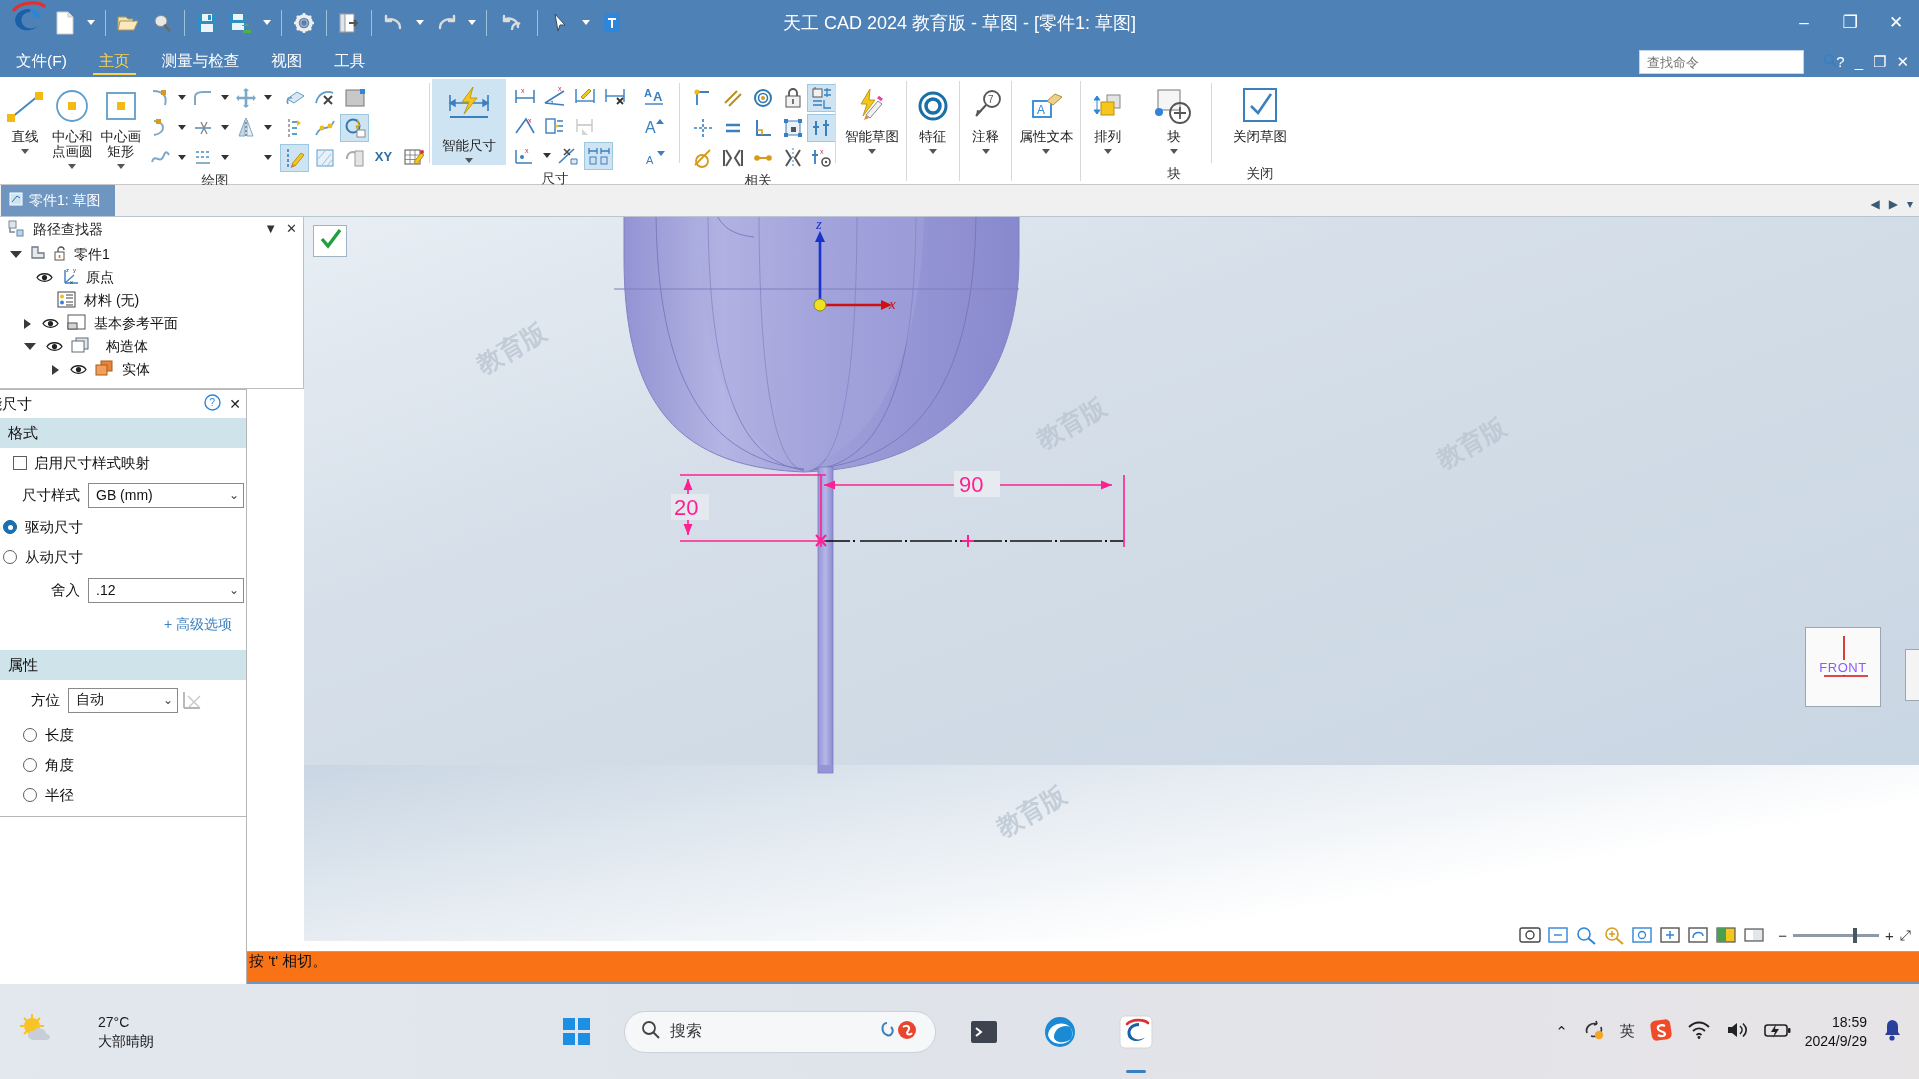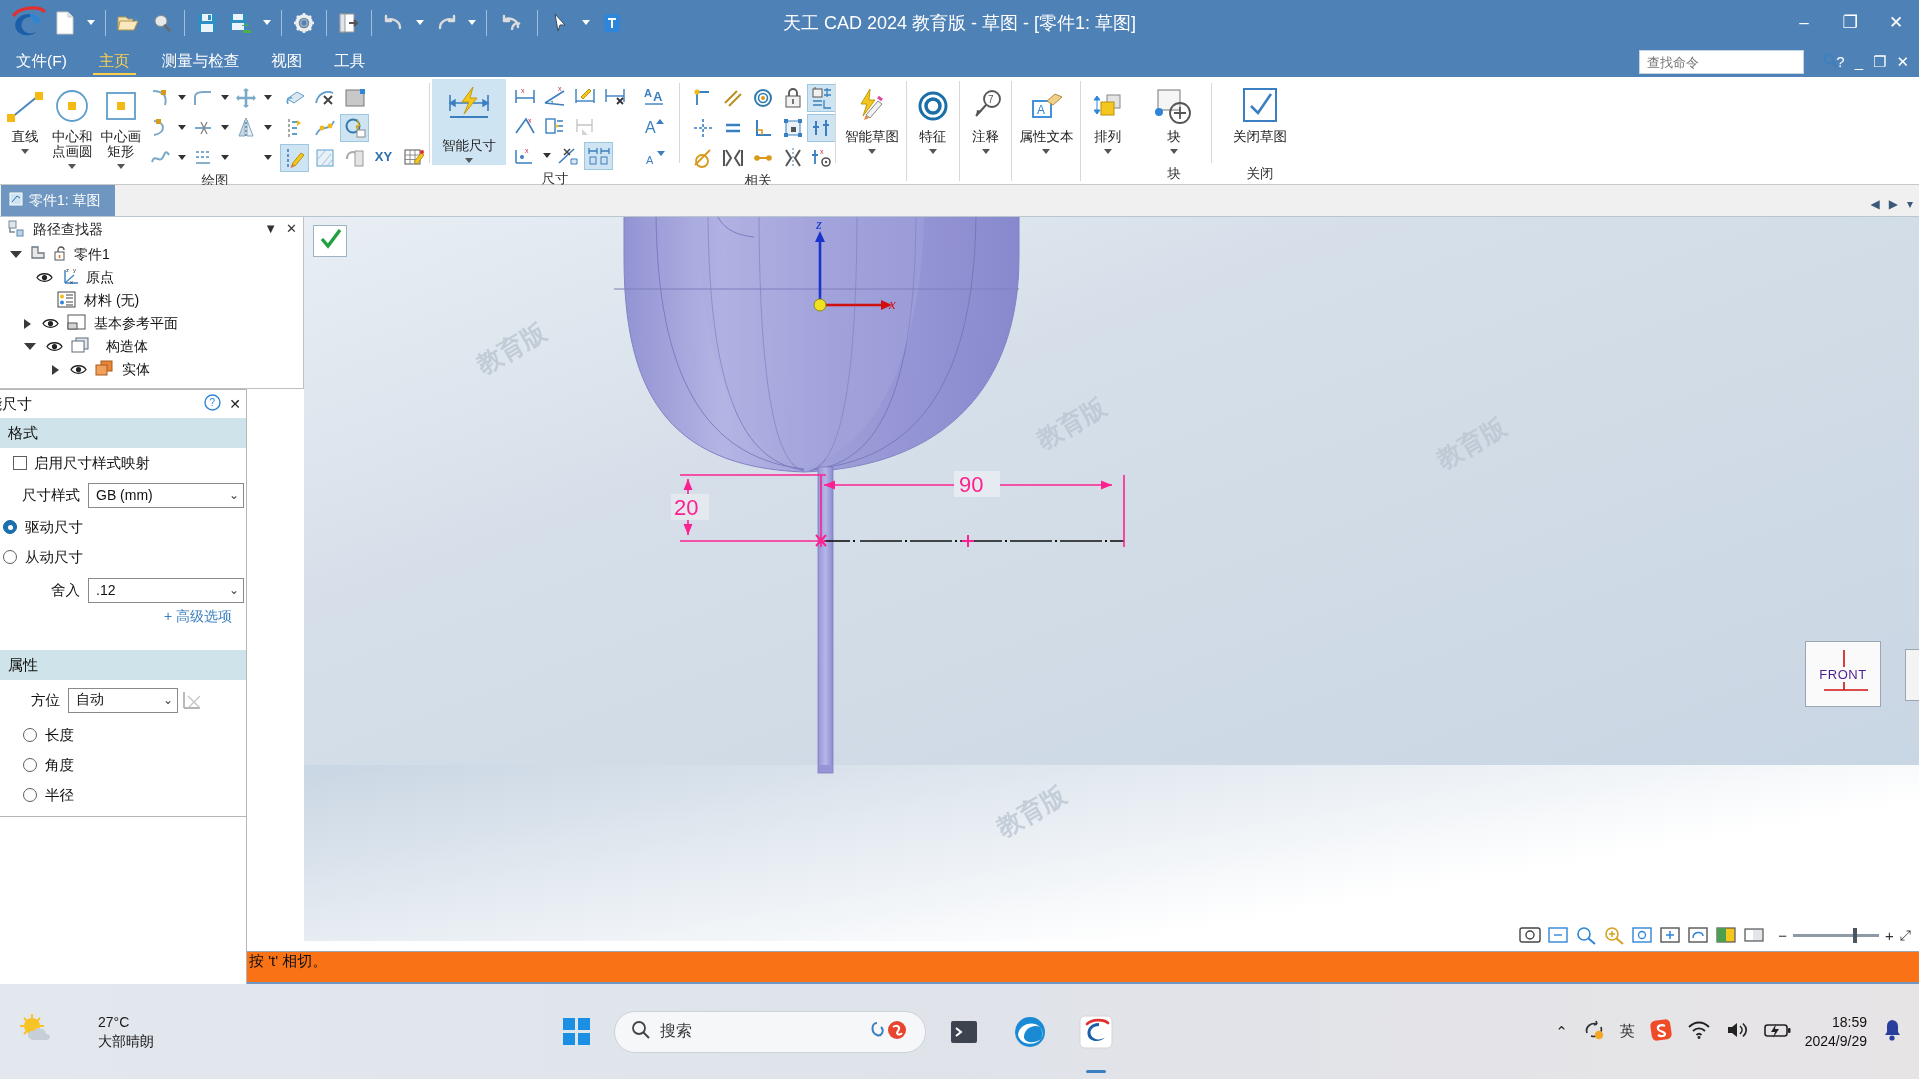--- a/index.html
+++ b/index.html
@@ -8,21 +8,21 @@
     overflow: hidden;
     font-family: "Liberation Sans", "DejaVu Sans", sans-serif;
     background: #fff;
   }
   #app { position: relative; width: 1919px; height: 1079px; }
 
   
   .titlebar {
     position: absolute; left: 0; top: 0; width: 1919px; height: 45px;
     background: #4e81b6;
-    display: flex; align-items: center;
+    display: flex; align-items: flex-start;
   }
   .logo-g {
     width: 40px; height: 36px; margin-left: 8px; position: relative;
   }
   .logo-g svg { display: block; }
   .qat { display: flex; align-items: center; height: 45px; gap: 0px; }
   .qbtn {
     width: 34px; height: 36px; display: flex; align-items: center; justify-content: center;
     position: relative;
   }
@@ -142,24 +142,24 @@
   .okcheck {
     position: absolute; left: 313px; top: 225px; width: 34px; height: 32px;
     background: #fff; border: 1px solid #9fb3c4; display: flex; align-items: center; justify-content: center;
     z-index: 30;
   }
   .watermark {
     position: absolute; color: #b9c4d0; font-size: 25px; opacity: .75;
     transform: rotate(-30deg); pointer-events: none; user-select: none; font-weight: bold;
   }
   .viewcube {
-    position: absolute; right: 38px; bottom: 58px; width: 76px; height: 66px;
+    position: absolute; right: 38px; bottom: 58px; width: 76px; height: 80px;
     background: #fafafa; border: 1px solid #9aa6b2;
     display: flex; align-items: center; justify-content: center;
-    font-size: 13px; color: #4c1d95; letter-spacing: .5px;
+    font-size: 13px; color: #8b5cf6; letter-spacing: .5px;
   }
   .vc-edge { position: absolute; right: 0px; bottom: 64px; width: 14px; height: 52px;
              background: #f4f4f4; border: 1px solid #9aa6b2; border-right: 0; }
 
   
   .tree-panel {
     position: absolute; left: 0; top: 217px; width: 304px; height: 172px;
     background: #fff; border-right: 1px solid #c0c0c0; border-bottom: 1px solid #c0c0c0;
     overflow: hidden;
   }
@@ -197,21 +197,21 @@
          margin-right: 8px; flex: none; margin-left: -7px; position: relative; }
   .rdo.on { border-color: #1464a0; background: #1c6fb0; }
   .rdo.on::after { content:''; position:absolute; left:3.5px; top:3.5px; width:5px; height:5px; border-radius:50%; background:#fff; }
   .fld-label { width: 72px; text-align: right; padding-right: 8px; font-size: 14.5px; color: #111; }
   .combo {
     height: 25px; border: 1px solid #8a8a8a; background: #fff; display: flex; align-items: center;
     padding: 0 4px 0 7px; font-size: 14px; color: #111; position: relative;
   }
   .combo .cv { flex: 1; }
   .combo .chev { color: #444; font-size: 12px; }
-  .linkrow { height: 26px; display: flex; align-items: flex-start; justify-content: flex-end; padding-right: 14px; }
+  .linkrow { height: 26px; display: flex; align-items: flex-end; justify-content: flex-end; padding-right: 14px; }
   .adv-link { color: #3a7fbf; font-size: 14px; }
   .icon-btn-dim { width: 30px; height: 26px; display: flex; align-items: center; justify-content: center; opacity:.55; }
 
   
   .promptbar {
     position: absolute; left: 247px; top: 951px; width: 1672px; height: 33px;
     background: #f97316; border-top: 1px solid #9aa6b2; border-bottom: 2px solid #6f96c0;
     display: flex; padding-left: 8px; font-size: 15px; color: #111;
   }
   .leftfill { position: absolute; left: 0; top: 817px; width: 247px; height: 167px; background: #fff;
@@ -226,21 +226,21 @@
   .zhandle { position: absolute; left: 60px; top: -6px; width: 4px; height: 15px; background: #4a5560; }
 
   
   .taskbar {
     position: absolute; left: 0; top: 984px; width: 1919px; height: 95px;
     background: linear-gradient(90deg,#e3e7ee 0%, #dfe3ea 45%, #e7e4e6 100%);
     display: flex; align-items: center;
   }
   .tb-weather { display: flex; align-items: center; gap: 10px; padding-left: 18px; }
   .tb-weather .wtxt { font-size: 14px; color: #1a1a1a; line-height: 1.35; margin-left: 28px; }
-  .tb-center { position: absolute; left: 548px; top: 0; height: 95px; display: flex; align-items: center; gap: 10px; }
+  .tb-center { position: absolute; left: 548px; top: 0; height: 95px; display: flex; align-items: center; gap: 20px; }
   .win-logo { width: 27px; height: 27px; display: grid; grid-template-columns: 1fr 1fr; grid-template-rows: 1fr 1fr; gap: 3px; }
   .win-logo i { background: #1b8fe3; display: block; }
   .searchpill {
     width: 312px; height: 42px; border-radius: 21px; background: #f6f7f9; border: 1px solid #ccd2da;
     display: flex; align-items: center; padding: 0 12px 0 16px; gap: 10px;
   }
   .searchpill .sp-txt { font-size: 16px; color: #3a3a3a; flex: 1; }
   .tb-app { width: 56px; height: 95px; display: flex; align-items: center; justify-content: center; position: relative; }
   .tb-app.active::after { content:''; position: absolute; bottom: 6px; left: 18px; width: 20px; height: 3px;
                           border-radius: 2px; background: #3a7fbf; }

